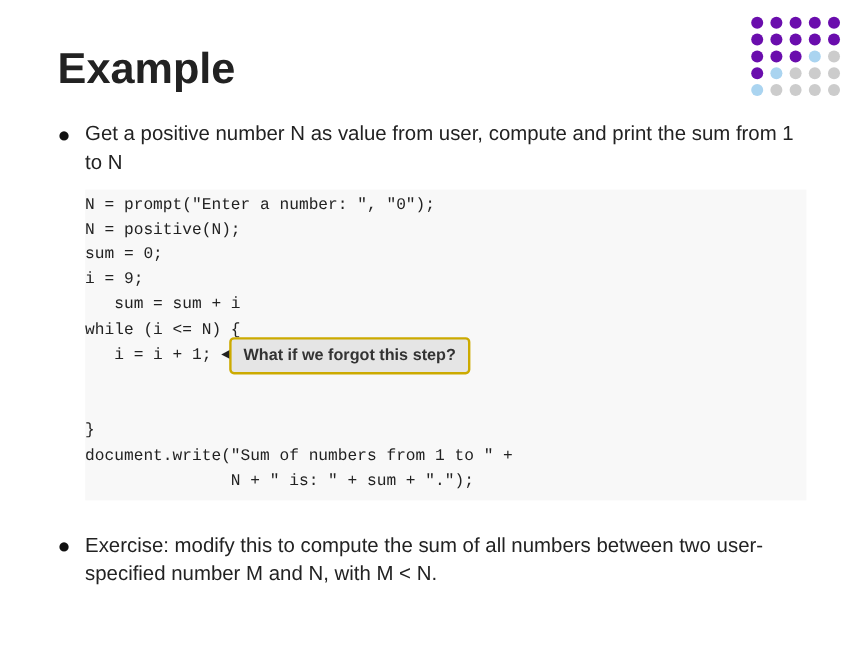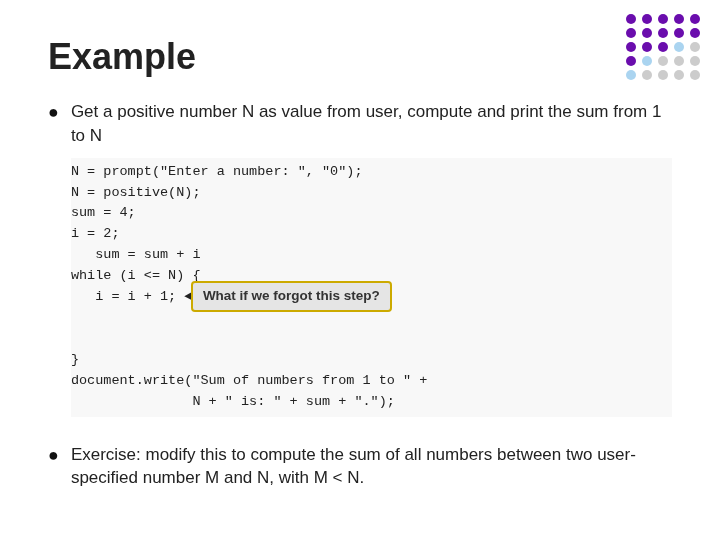--- a/index.html
+++ b/index.html
@@ -140,22 +140,22 @@
 
   <div class="bullet-item">
     <span class="bullet-dot">●</span>
     <div>
       <span class="bullet-text">Get a positive number N as value from user, compute and print the sum from 1 to N</span>
 
       
       <div class="code-block" style="position:relative;">
         <span class="code-line">N = prompt("Enter a number: ", "0");</span>
         <span class="code-line">N = positive(N);</span>
-        <span class="code-line">sum = 4;</span>
-        <span class="code-line">i = 2;</span>
+        <span class="code-line">sum = 0;</span>
+        <span class="code-line">i = 9;</span>
         <span class="code-line">   sum = sum + i</span>
         <span class="code-line">while (i &lt;= N) {</span>
         <span class="code-line" style="position:relative;">   i = i + 1; <span style="color:#222; font-weight:bold;">◄</span>
           <span class="callout-box" style="position:absolute; left:120px; top:-6px; background:#e5e5e5; border:2px solid #ccaa00; border-radius:4px; padding:3px 10px; font-size:13.5px; font-weight:bold; color:#333; white-space:nowrap; font-family:Arial,sans-serif;">What if we forgot this step?</span>
         </span>
         <span class="code-line">}</span>
         <span class="code-line">document.write("Sum of numbers from 1 to " +</span>
         <span class="code-line">               N + " is: " + sum + ".");</span>
       </div>
     </div>

